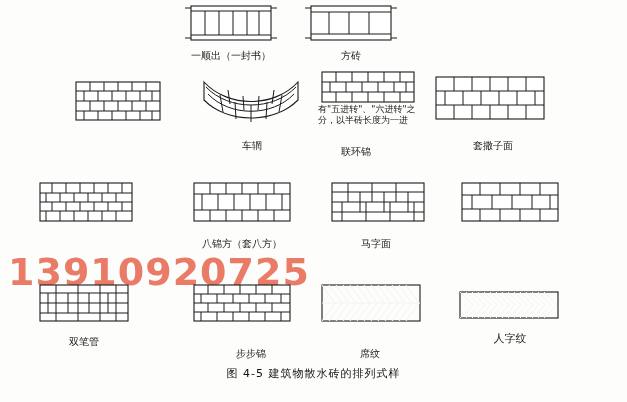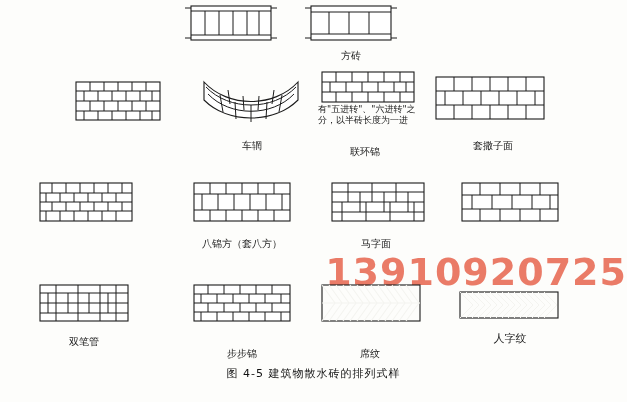--- a/index.html
+++ b/index.html
@@ -25,28 +25,29 @@
   .figcap{
     position:absolute;
     left:0;right:0;
     text-align:center;
     font-size:11px;
     letter-spacing:1px;
     color:#111;
   }
   .watermark{
     position:absolute;
-    left:8px;right:0;
-    text-align:right;
+    left:0;right:0;
+    text-align:left;
     font-family:"DejaVu Sans","Liberation Sans",sans-serif;
     font-size:38px;
     font-weight:bold;
     color:rgba(226,72,46,0.72);
     letter-spacing:1px;
     pointer-events:none;
+    padding-left:8px;
   }
   svg{display:block;}
   .ln{stroke:#1b1b1b;fill:none;}
   .fillw{fill:#ffffff;}
 </style>
 </head>
 <body>
 
 <div class="page">
 
@@ -59,20 +60,21 @@
       <line class="ln" x1="34" y1="9" x2="34" y2="33" stroke-width="1"></line>
       <line class="ln" x1="48" y1="9" x2="48" y2="33" stroke-width="1"></line>
       <line class="ln" x1="62" y1="9" x2="62" y2="33" stroke-width="1"></line>
       <line class="ln" x1="74" y1="9" x2="74" y2="33" stroke-width="1"></line>
       <line class="ln" x1="0" y1="6" x2="6" y2="6" stroke-width="1"></line>
       <line class="ln" x1="0" y1="36" x2="6" y2="36" stroke-width="1"></line>
       <line class="ln" x1="86" y1="6" x2="92" y2="6" stroke-width="1"></line>
       <line class="ln" x1="86" y1="36" x2="92" y2="36" stroke-width="1"></line>
     </svg>
   </div>
+  <div class="cap" style="left:176px;top:50px;width:110px;">一顺出（一封书）</div>
 
   <div class="cell" style="left:305px;top:2px;">
     <svg width="92" height="44" viewBox="0 0 92 44">
       <rect class="ln fillw" x="6" y="4" width="80" height="34" stroke-width="1.1"></rect>
       <line class="ln" x1="6" y1="10" x2="86" y2="10" stroke-width="1"></line>
       <line class="ln" x1="6" y1="32" x2="86" y2="32" stroke-width="1"></line>
       <line class="ln" x1="24" y1="10" x2="24" y2="32" stroke-width="1"></line>
       <line class="ln" x1="44" y1="10" x2="44" y2="32" stroke-width="1"></line>
       <line class="ln" x1="64" y1="10" x2="64" y2="32" stroke-width="1"></line>
       <line class="ln" x1="0" y1="6" x2="6" y2="6" stroke-width="1"></line>
@@ -149,21 +151,21 @@
       <line class="ln" x1="76" y1="12" x2="76" y2="22" stroke-width="1"></line>
       <line class="ln" x1="88" y1="12" x2="88" y2="22" stroke-width="1"></line>
       <line class="ln" x1="18" y1="22" x2="18" y2="32" stroke-width="1"></line>
       <line class="ln" x1="34" y1="22" x2="34" y2="32" stroke-width="1"></line>
       <line class="ln" x1="50" y1="22" x2="50" y2="32" stroke-width="1"></line>
       <line class="ln" x1="66" y1="22" x2="66" y2="32" stroke-width="1"></line>
       <line class="ln" x1="82" y1="22" x2="82" y2="32" stroke-width="1"></line>
     </svg>
   </div>
   <div class="cap" style="left:318px;top:104px;width:100px;font-size:9px;line-height:11px;text-align:left;">有"五进转"、"六进转"之分，以半砖长度为一进</div>
-  <div class="cap" style="left:315px;top:146px;width:100px;">联环锦</div>
+  <div class="cap" style="left:306px;top:146px;width:100px;">联环锦</div>
 
   <div class="cell" style="left:432px;top:74px;">
     <svg width="116" height="52" viewBox="0 0 116 52">
       <rect class="ln fillw" x="4" y="3" width="108" height="42" stroke-width="1.1"></rect>
       <line class="ln" x1="4" y1="17" x2="112" y2="17" stroke-width="1"></line>
       <line class="ln" x1="4" y1="31" x2="112" y2="31" stroke-width="1"></line>
       <line class="ln" x1="22" y1="3" x2="22" y2="17" stroke-width="1"></line>
       <line class="ln" x1="40" y1="3" x2="40" y2="17" stroke-width="1"></line>
       <line class="ln" x1="58" y1="3" x2="58" y2="17" stroke-width="1"></line>
       <line class="ln" x1="76" y1="3" x2="76" y2="17" stroke-width="1"></line>
@@ -325,21 +327,21 @@
       <line class="ln" x1="66" y1="21" x2="66" y2="30" stroke-width="1"></line>
       <line class="ln" x1="82" y1="21" x2="82" y2="30" stroke-width="1"></line>
       <line class="ln" x1="11" y1="30" x2="11" y2="39" stroke-width="1"></line>
       <line class="ln" x1="27" y1="30" x2="27" y2="39" stroke-width="1"></line>
       <line class="ln" x1="43" y1="30" x2="43" y2="39" stroke-width="1"></line>
       <line class="ln" x1="59" y1="30" x2="59" y2="39" stroke-width="1"></line>
       <line class="ln" x1="75" y1="30" x2="75" y2="39" stroke-width="1"></line>
       <line class="ln" x1="91" y1="30" x2="91" y2="39" stroke-width="1"></line>
     </svg>
   </div>
-  <div class="cap" style="left:194px;top:348px;width:96px;">步步锦</div>
+  <div class="cap" style="left:203px;top:348px;width:96px;">步步锦</div>
 
   <div class="cell" style="left:318px;top:282px;">
     <svg width="106" height="44" viewBox="0 0 106 44">
       <rect class="ln" x="4" y="3" width="98" height="36" fill="#2a2a2a" stroke-width="1.1"></rect>
       <g stroke="#f4f4f0" stroke-width="1.1" fill="none">
         <path d="M4,39 L17,21 L4,3"></path>
         <path d="M11,39 L24,21 L11,3"></path>
         <path d="M18,39 L31,21 L18,3"></path>
         <path d="M25,39 L38,21 L25,3"></path>
         <path d="M32,39 L45,21 L32,3"></path>

